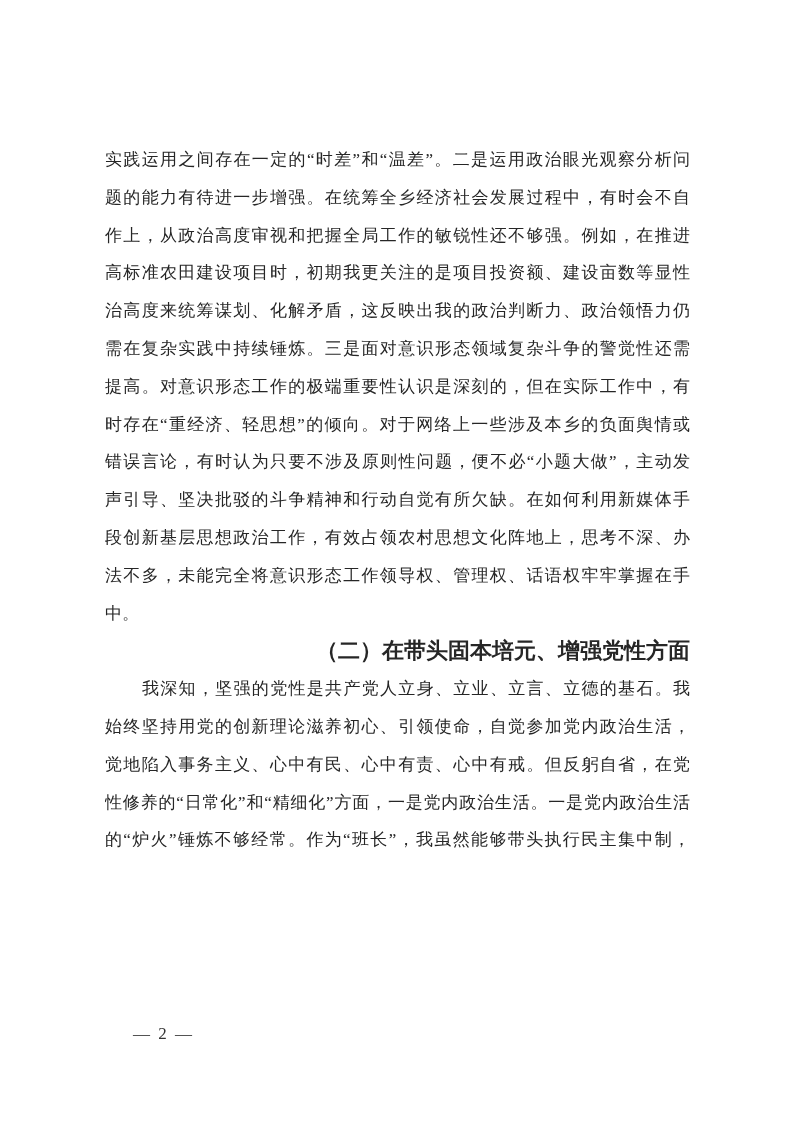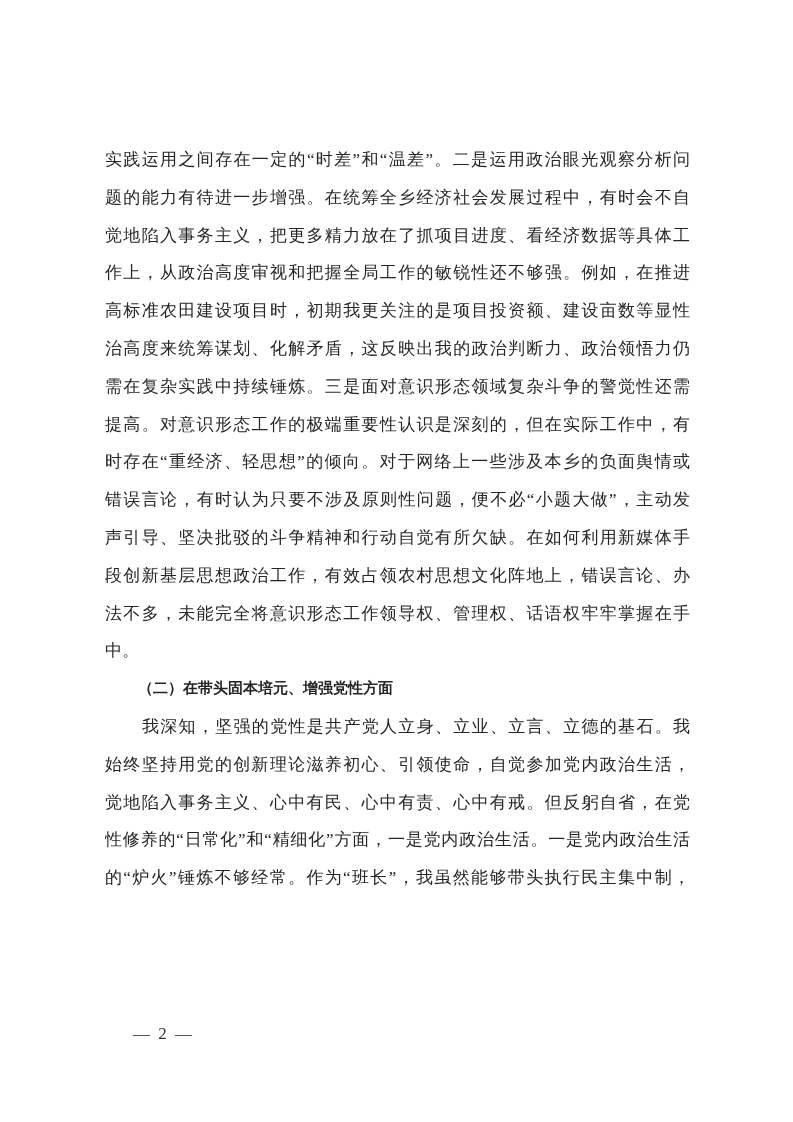--- a/index.html
+++ b/index.html
@@ -50,51 +50,50 @@
   .justify-indent {
     text-indent: 37px;
   }
   
   .plain {
     text-align: left;
   }
   
   .heading {
     font-weight: bold;
-    font-size: 15px;
+    font-size: 22px;
     text-indent: 33px;
-    text-align: left;
+    text-align: right;
   }
   .page-number {
     position: absolute;
     left: 133px;
     top: 1023px;
     font-size: 17px;
     line-height: 22px;
     letter-spacing: 2px;
     color: #333333;
   }
 </style>
 </head>
 <body>
 
 <div class="page">
   <div class="doc-body">
       <div class="line justify">实践运用之间存在一定的“时差”和“温差”。二是运用政治眼光观察分析问</div>
       <div class="line justify">题的能力有待进一步增强。在统筹全乡经济社会发展过程中，有时会不自</div>
-      <div class="line justify">觉地陷入事务主义，把更多精力放在了抓项目进度、看经济数据等具体工</div>
       <div class="line justify">作上，从政治高度审视和把握全局工作的敏锐性还不够强。例如，在推进</div>
       <div class="line justify">高标准农田建设项目时，初期我更关注的是项目投资额、建设亩数等显性</div>
       <div class="line justify">治高度来统筹谋划、化解矛盾，这反映出我的政治判断力、政治领悟力仍</div>
       <div class="line justify">需在复杂实践中持续锤炼。三是面对意识形态领域复杂斗争的警觉性还需</div>
       <div class="line justify">提高。对意识形态工作的极端重要性认识是深刻的，但在实际工作中，有</div>
       <div class="line justify">时存在“重经济、轻思想”的倾向。对于网络上一些涉及本乡的负面舆情或</div>
       <div class="line justify">错误言论，有时认为只要不涉及原则性问题，便不必“小题大做”，主动发</div>
       <div class="line justify">声引导、坚决批驳的斗争精神和行动自觉有所欠缺。在如何利用新媒体手</div>
-      <div class="line justify">段创新基层思想政治工作，有效占领农村思想文化阵地上，错误言论、办</div>
+      <div class="line justify">段创新基层思想政治工作，有效占领农村思想文化阵地上，思考不深、办</div>
       <div class="line justify">法不多，未能完全将意识形态工作领导权、管理权、话语权牢牢掌握在手</div>
       <div class="line plain">中。</div>
       <div class="line heading">（二）在带头固本培元、增强党性方面</div>
       <div class="line justify-indent">我深知，坚强的党性是共产党人立身、立业、立言、立德的基石。我</div>
       <div class="line justify">始终坚持用党的创新理论滋养初心、引领使命，自觉参加党内政治生活，</div>
       <div class="line justify">觉地陷入事务主义、心中有民、心中有责、心中有戒。但反躬自省，在党</div>
       <div class="line justify">性修养的“日常化”和“精细化”方面，一是党内政治生活。一是党内政治生活</div>
       <div class="line justify">的“炉火”锤炼不够经常。作为“班长”，我虽然能够带头执行民主集中制，</div>
     </div>
   <div class="page-number">— 2 —</div>

